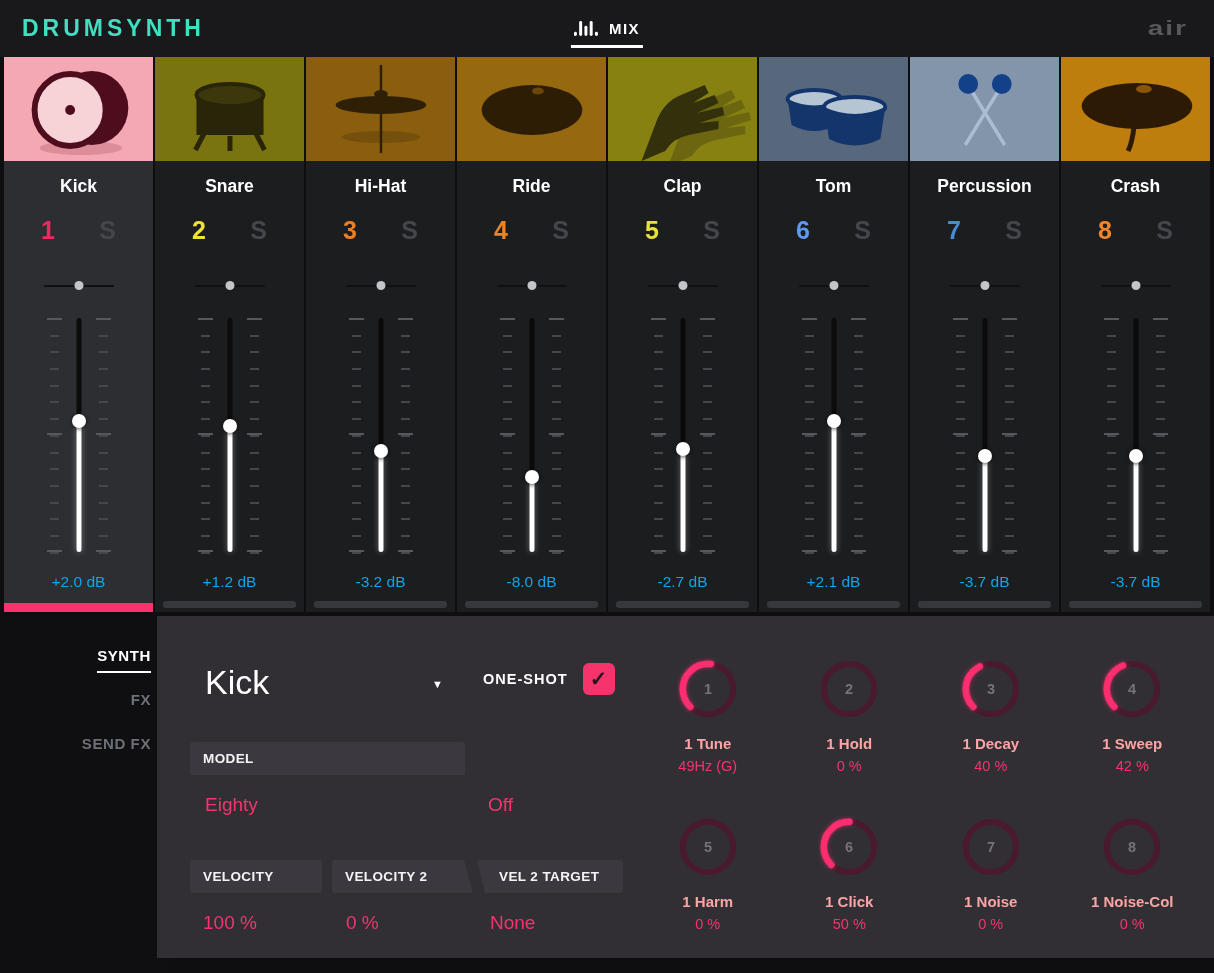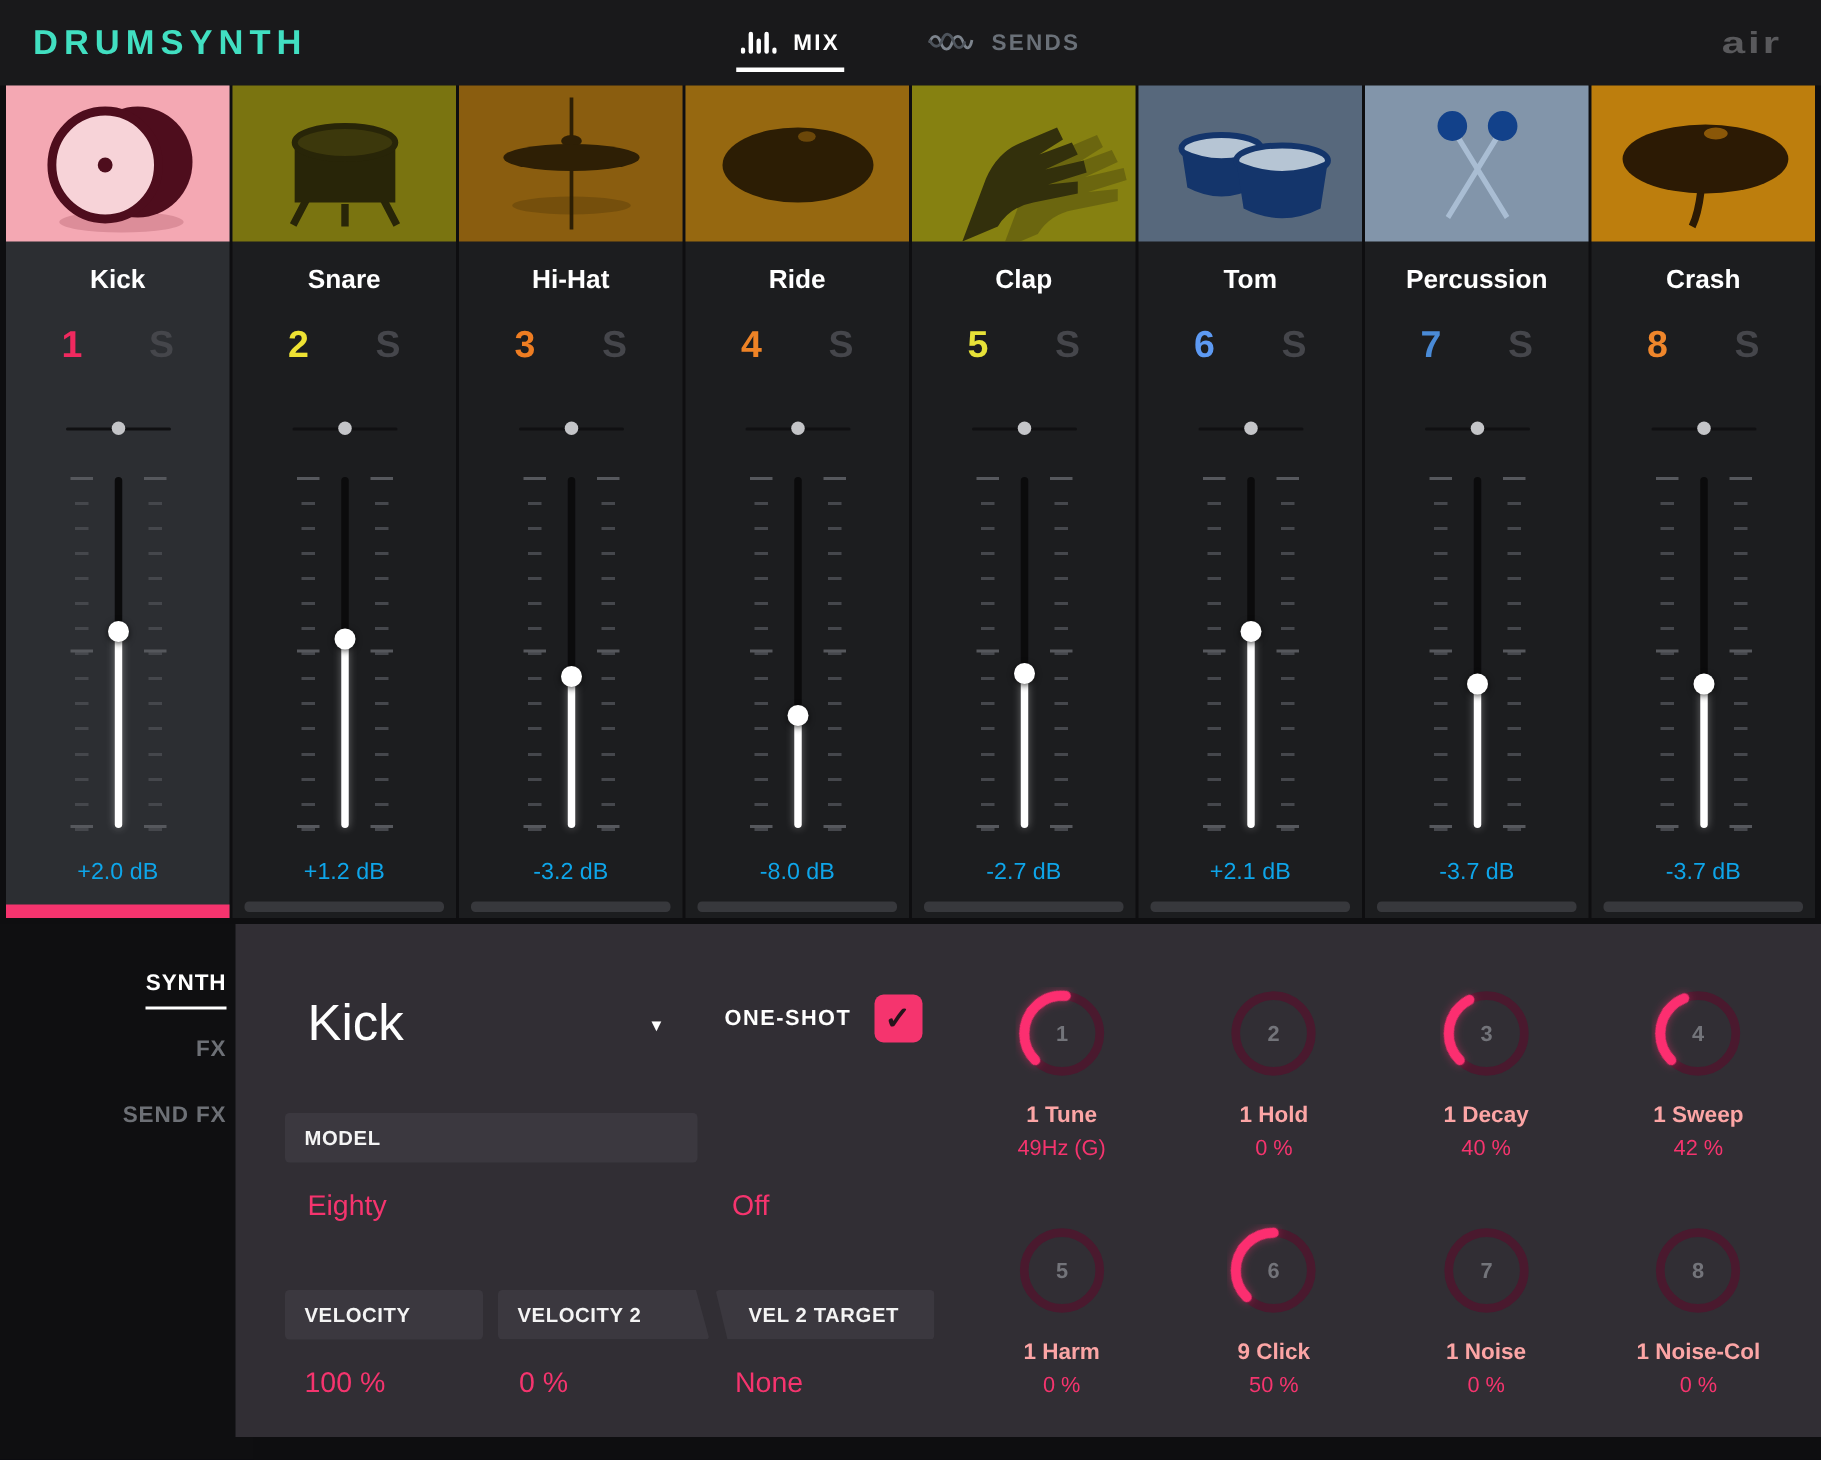--- a/index.html
+++ b/index.html
@@ -95,29 +95,20 @@
           <svg viewBox="0 0 26 18" width="24" height="17">
             <rect x="0" y="12.5" width="3.2" height="4.5" rx="1.6"></rect>
             <rect x="5.7" y="1" width="3.2" height="16" rx="1.6"></rect>
             <rect x="11.4" y="6" width="3.2" height="11" rx="1.6"></rect>
             <rect x="17.1" y="1" width="3.2" height="16" rx="1.6"></rect>
             <rect x="22.8" y="12.5" width="3.2" height="4.5" rx="1.6"></rect>
           </svg>
         </span>
         <span>MIX</span>
       </div>
-      <div class="tab">
-        <span class="icon">
-          <svg viewBox="0 0 34 18" width="32" height="17" fill="none">
-            <path d="M2 9 C4 3,8 3,10 9 S16 15,18 9 S24 3,26 9 S31 13,32 7" stroke="#7d848d" stroke-width="2"></path>
-            <path d="M2 7 C5 13,9 13,11 7 S17 2,19 8 S25 14,27 8" stroke="#4d535b" stroke-width="2"></path>
-          </svg>
-        </span>
-        <span>SENDS</span>
-      </div>
     </nav>
     <div class="brand">air</div>
   </header>
 
   <main class="strips">
       <div class="strip selected">
       <div class="thumb" style="background: rgb(244, 168, 179);">
         <svg class="thumb-art" viewBox="0 0 151 104" preserveAspectRatio="none">
             <ellipse cx="78" cy="91" rx="42" ry="7" fill="rgba(110,20,40,.18)"></ellipse>
             <circle cx="89" cy="51" r="37" fill="#4e0d1d"></circle>
@@ -457,21 +448,21 @@
       </svg>
       <div class="knob-label">1 Harm</div>
       <div class="knob-value">0 %</div>
     </div>
         <div class="knob-cell">
       <svg viewBox="0 0 64 64">
         <circle class="knob-track" cx="32" cy="32" r="26"></circle>
         <circle class="knob-arc" cx="32" cy="32" r="26" transform="rotate(135 32 32)" stroke-dasharray="61.25 163.4"></circle>
         <text class="knob-num" x="32" y="37.5">6</text>
       </svg>
-      <div class="knob-label">9 Click</div>
+      <div class="knob-label">1 Click</div>
       <div class="knob-value">50 %</div>
     </div>
         <div class="knob-cell">
       <svg viewBox="0 0 64 64">
         <circle class="knob-track" cx="32" cy="32" r="26"></circle>
         <circle class="knob-arc" cx="32" cy="32" r="26" transform="rotate(135 32 32)" style="display: none;"></circle>
         <text class="knob-num" x="32" y="37.5">7</text>
       </svg>
       <div class="knob-label">1 Noise</div>
       <div class="knob-value">0 %</div>

